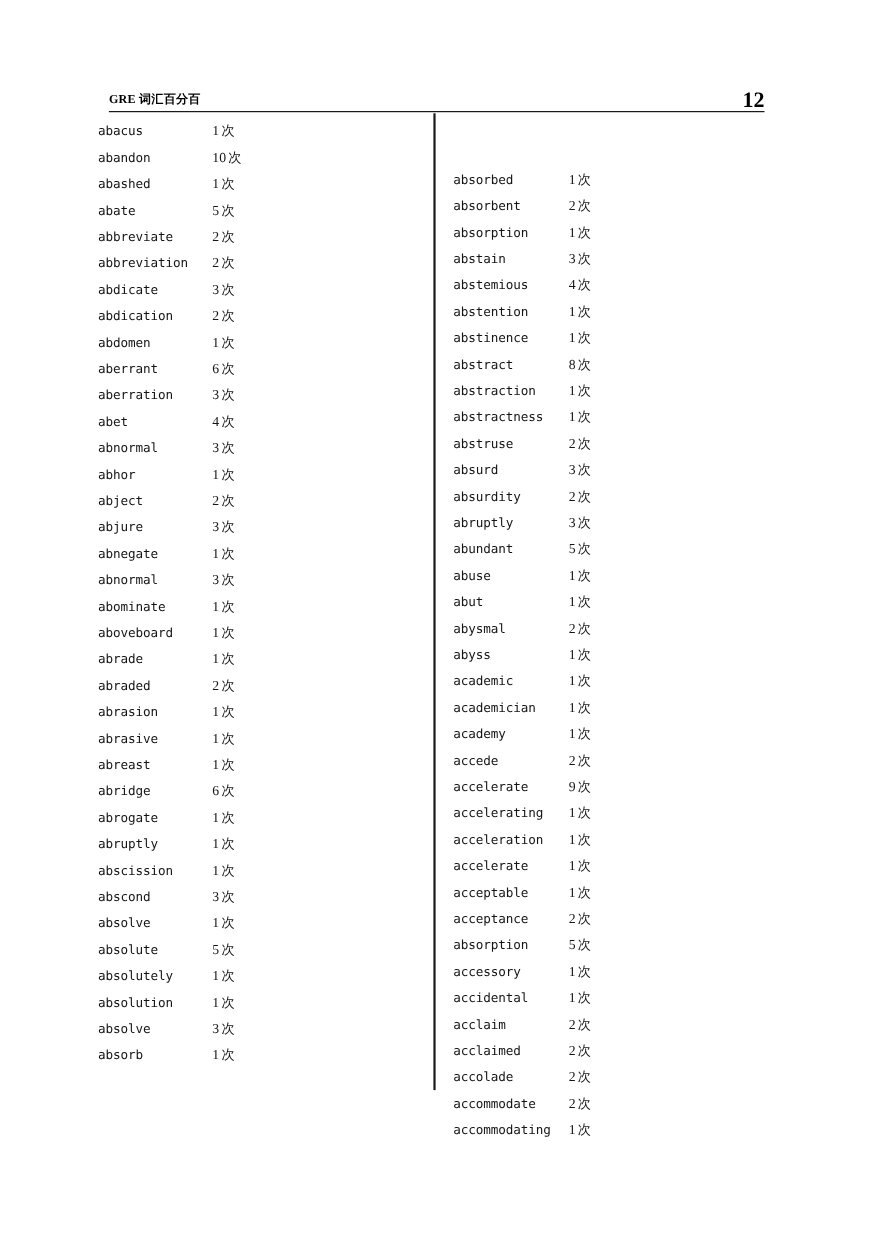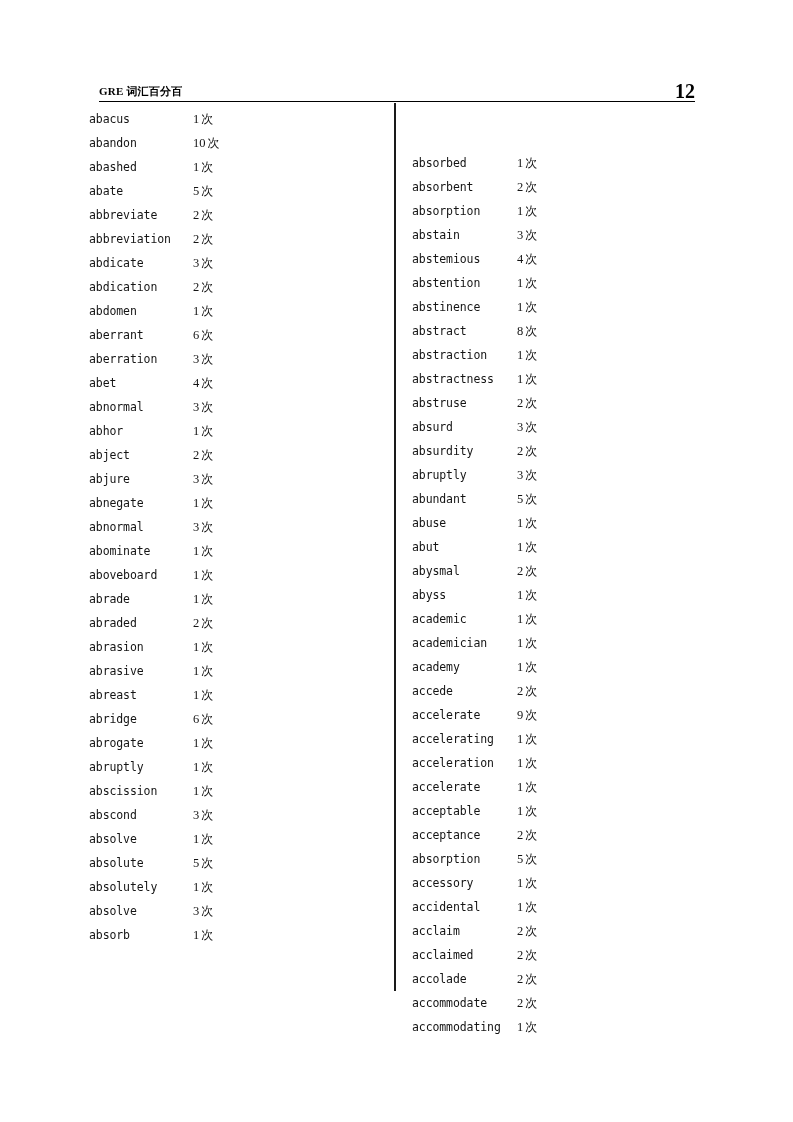--- a/index.html
+++ b/index.html
@@ -153,20 +153,21 @@
         <div class="entry"><span class="entry-word">abrasive</span><span class="entry-count">1</span><span class="entry-unit">次</span></div>
         <div class="entry"><span class="entry-word">abreast</span><span class="entry-count">1</span><span class="entry-unit">次</span></div>
         <div class="entry"><span class="entry-word">abridge</span><span class="entry-count">6</span><span class="entry-unit">次</span></div>
         <div class="entry"><span class="entry-word">abrogate</span><span class="entry-count">1</span><span class="entry-unit">次</span></div>
         <div class="entry"><span class="entry-word">abruptly</span><span class="entry-count">1</span><span class="entry-unit">次</span></div>
         <div class="entry"><span class="entry-word">abscission</span><span class="entry-count">1</span><span class="entry-unit">次</span></div>
         <div class="entry"><span class="entry-word">abscond</span><span class="entry-count">3</span><span class="entry-unit">次</span></div>
         <div class="entry"><span class="entry-word">absolve</span><span class="entry-count">1</span><span class="entry-unit">次</span></div>
         <div class="entry"><span class="entry-word">absolute</span><span class="entry-count">5</span><span class="entry-unit">次</span></div>
         <div class="entry"><span class="entry-word">absolutely</span><span class="entry-count">1</span><span class="entry-unit">次</span></div>
+        <div class="entry"><span class="entry-word">absolution</span><span class="entry-count">1</span><span class="entry-unit">次</span></div>
         <div class="entry"><span class="entry-word">absolve</span><span class="entry-count">3</span><span class="entry-unit">次</span></div>
         <div class="entry"><span class="entry-word">absorb</span><span class="entry-count">1</span><span class="entry-unit">次</span></div>
       </div>
     <div class="column column-right">
         <div class="entry"><span class="entry-word">absorbed</span><span class="entry-count">1</span><span class="entry-unit">次</span></div>
         <div class="entry"><span class="entry-word">absorbent</span><span class="entry-count">2</span><span class="entry-unit">次</span></div>
         <div class="entry"><span class="entry-word">absorption</span><span class="entry-count">1</span><span class="entry-unit">次</span></div>
         <div class="entry"><span class="entry-word">abstain</span><span class="entry-count">3</span><span class="entry-unit">次</span></div>
         <div class="entry"><span class="entry-word">abstemious</span><span class="entry-count">4</span><span class="entry-unit">次</span></div>
         <div class="entry"><span class="entry-word">abstention</span><span class="entry-count">1</span><span class="entry-unit">次</span></div>

